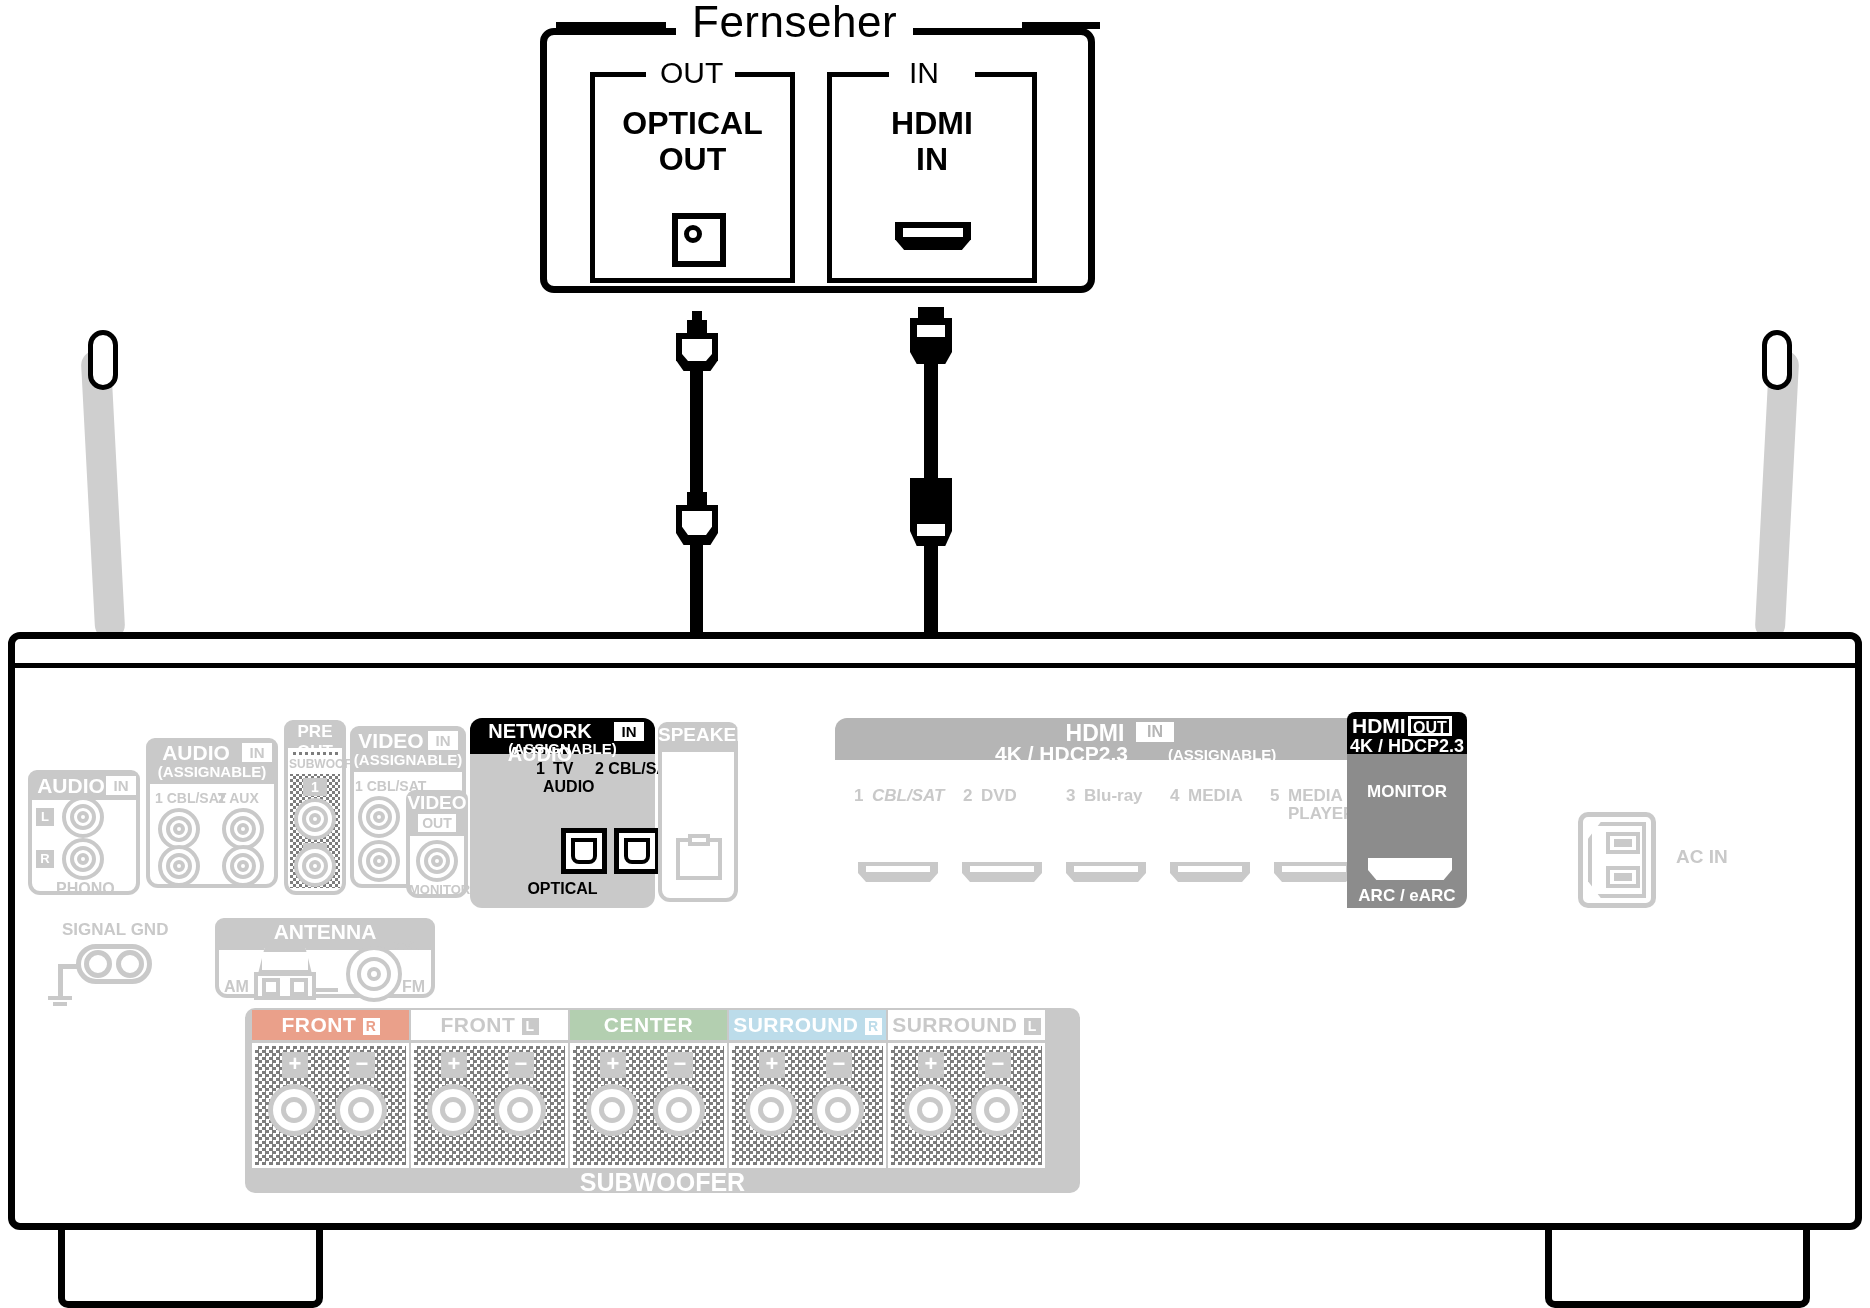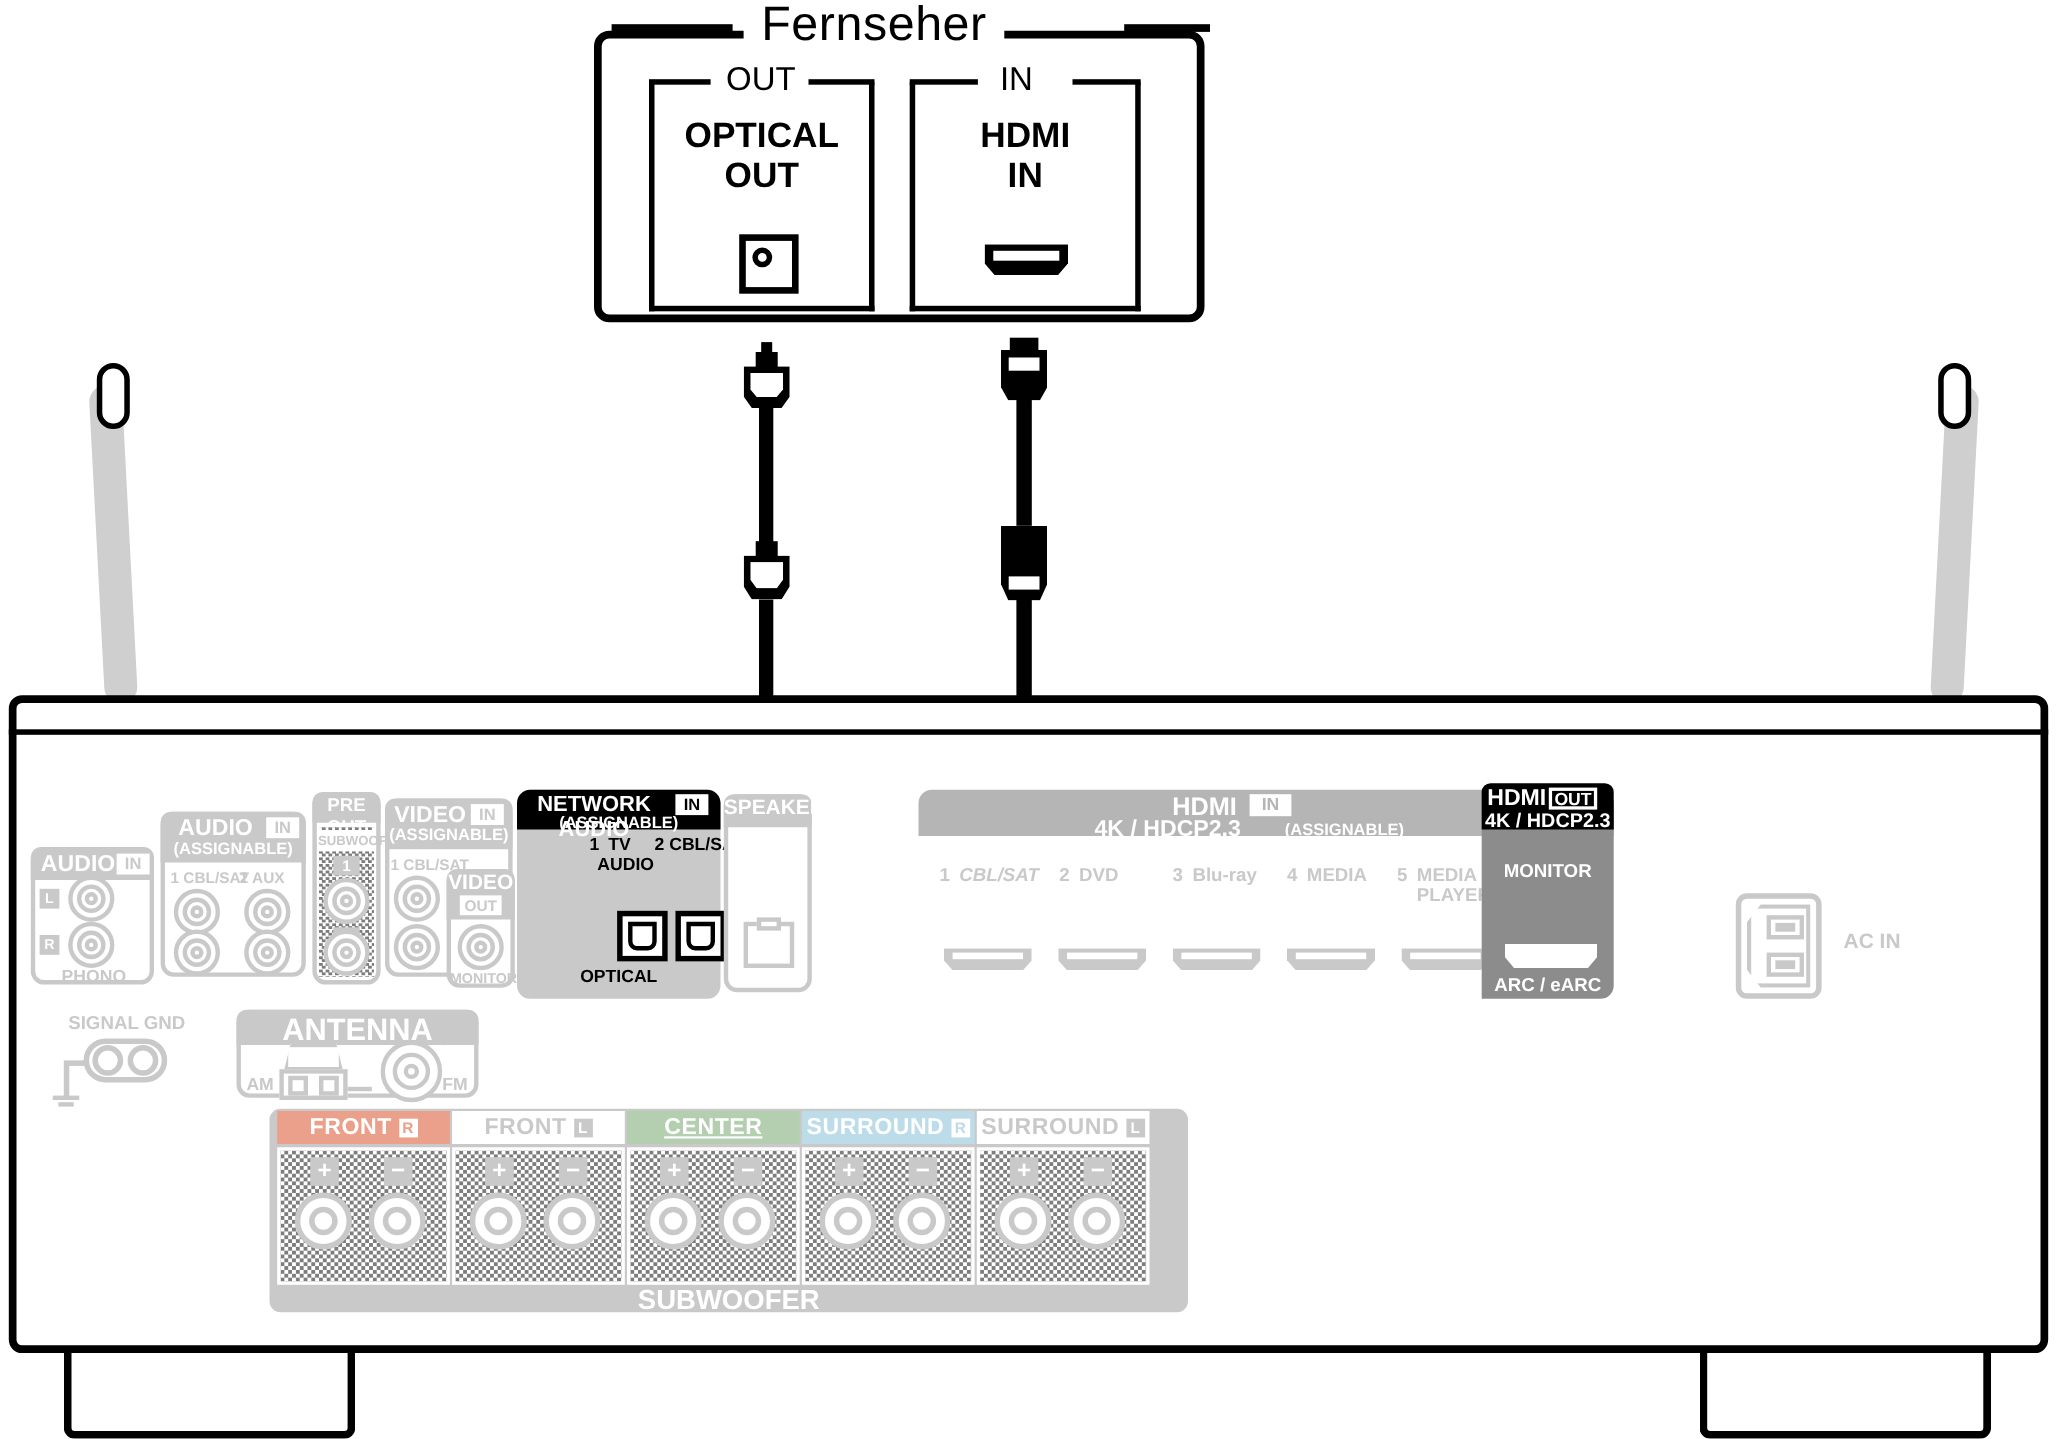--- a/index.html
+++ b/index.html
@@ -354,21 +354,21 @@
 <div class="abs" style="left:76px;top:944px;width:76px;height:40px;border:5px solid #c9c9c9;border-radius:20px;box-sizing:border-box;"></div>
 <div class="abs" style="left:84px;top:950px;width:28px;height:28px;border-radius:50%;border:5px solid #c9c9c9;box-sizing:border-box;"></div>
 <div class="abs" style="left:116px;top:950px;width:28px;height:28px;border-radius:50%;border:5px solid #c9c9c9;box-sizing:border-box;"></div>
 <div class="abs" style="left:58px;top:968px;width:5px;height:30px;background:#c9c9c9;"></div>
 <div class="abs" style="left:58px;top:964px;width:22px;height:5px;background:#c9c9c9;"></div>
 <div class="abs" style="left:48px;top:996px;width:24px;height:4px;background:#c9c9c9;"></div>
 <div class="abs" style="left:53px;top:1002px;width:14px;height:4px;background:#c9c9c9;"></div>
 
 <div class="abs blkw" id="antblk"></div>
 <div class="abs" style="left:215px;top:918px;width:220px;height:32px;background:#c9c9c9;border-radius:9px 9px 0 0;"></div>
-<div class="abs hdr" style="left:215px;top:920px;width:220px;font-size:28px;">ANTENNA</div>
+<div class="abs hdr" style="left:215px;top:920px;width:220px;font-size:21px;">ANTENNA</div>
 <div class="abs lbl" style="left:224px;top:978px;font-size:16px;">AM</div>
 <div class="abs" style="left:258px;top:948px;width:54px;height:26px;border:4px solid #c9c9c9;box-sizing:border-box;background:#fff;clip-path:polygon(12% 0,88% 0,100% 100%,0 100%);"></div>
 <div class="abs" style="left:254px;top:972px;width:62px;height:28px;border:4px solid #c9c9c9;box-sizing:border-box;background:#fff;"></div>
 <div class="abs" style="left:262px;top:978px;width:18px;height:18px;border:4px solid #c9c9c9;box-sizing:border-box;"></div>
 <div class="abs" style="left:290px;top:978px;width:18px;height:18px;border:4px solid #c9c9c9;box-sizing:border-box;"></div>
 <div class="abs" style="left:316px;top:988px;width:22px;height:4px;background:#c9c9c9;"></div>
 <div class="abs lbl" style="left:394px;top:938px;font-size:13px;">75Ω</div>
 <div class="abs rca" style="left:346px;top:946px;width:56px;height:56px;">
     <i style="width:34px;height:34px;display:flex;align-items:center;justify-content:center;">
       <i style="width:14px;height:14px;"></i>
@@ -407,21 +407,21 @@
 <div class="spkcell" style="left:411px;"></div>
 <div class="pm" style="left:441px;top:1052px;">+</div>
 <div class="pm" style="left:508px;top:1052px;">−</div>
 <div class="bind" style="left:427px;top:1084px;">
     <i></i>
   </div>
 <div class="bind" style="left:494px;top:1084px;">
     <i></i>
   </div>
 
-<div class="spklab" style="left:570px;background:#b3cfb0;text-decoration:underline;">
+<div class="spklab" style="left:570px;background:#b3cfb0;">
   <span>CENTER</span>
 </div>
 <div class="spkcell" style="left:570px;"></div>
 <div class="pm" style="left:600px;top:1052px;">+</div>
 <div class="pm" style="left:667px;top:1052px;">−</div>
 <div class="bind" style="left:586px;top:1084px;">
     <i></i>
   </div>
 <div class="bind" style="left:653px;top:1084px;">
     <i></i>

